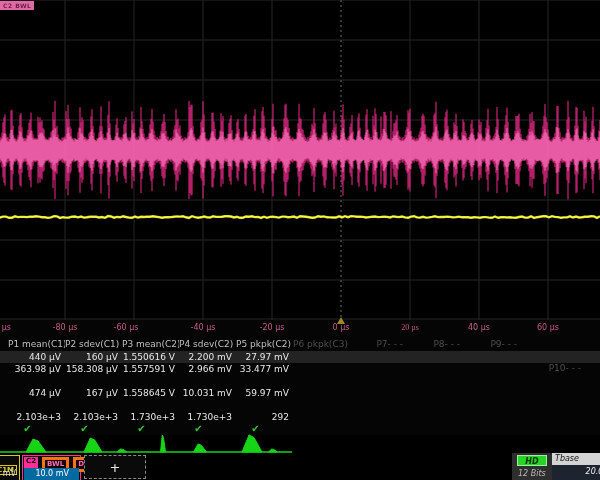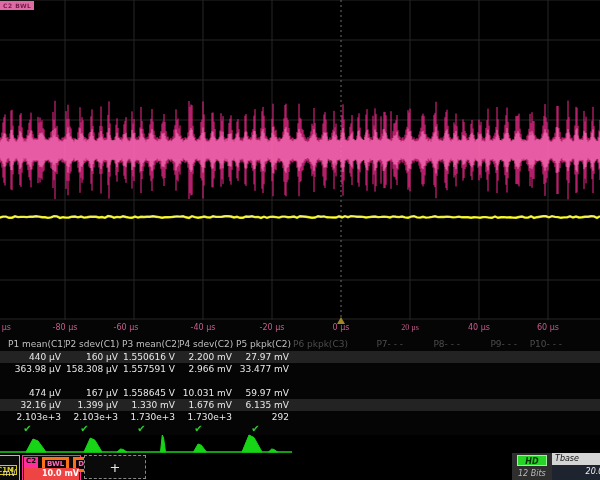--- a/index.html
+++ b/index.html
@@ -35,22 +35,22 @@
   .desc-box{position:absolute;top:0;height:30px;box-sizing:border-box;}
   #c1-box{left:-42px;width:62px;border:1px solid #d8c81e;background:#0a0a0a;}
   #c1-box .chiprow{position:absolute;right:2px;top:1px;}
   #c1-scale{position:absolute;right:3px;top:13px;font-size:8px;color:#ddd;}
   #c2-box{left:22px;width:59px;border:1px solid #ff2e9a;background:#0a0a0a;}
   #c2-box .chiprow{position:absolute;left:1px;top:1px;display:flex;gap:4px;}
   .chip{font-size:7px;line-height:9px;padding:0 2px;font-weight:bold;white-space:nowrap;}
   .chip-solid-c2{background:#ff2e9a;color:#14000b;}
   .chip-outline-c2{border:3px solid #f97316;color:#ff6ab8;background:#140008;}
   .chip-outline-c1{border:1px solid #d8c81e;color:#e0d232;background:#121000;}
-  #c2-scale{position:absolute;left:1px;right:1px;top:12px;height:12px;background:#ef4444;color:#fff;
-            font-size:8px;line-height:12px;text-align:right;padding-right:0;font-weight:bold;}
+  #c2-scale{position:absolute;left:1px;right:1px;top:12px;height:12px;background:#0369a1;color:#fff;
+            font-size:8px;line-height:12px;text-align:right;padding-right:10px;}
   #add-box{left:84px;width:62px;height:24px;border:1px dashed #8a8a8a;color:#e8e8e8;
            font-size:13px;text-align:center;line-height:24px;background:#0a0a0a;}
   #acq-panel{position:absolute;left:512px;top:-2px;width:88px;height:27px;background:#2e2e2e;font-style:italic;}
   #hd-chip{position:absolute;left:5px;top:2px;width:30px;height:11px;background:#28d428;
            color:#043204;font-size:8px;font-weight:bold;text-align:center;line-height:11px;
            border:1px solid #9ef09e;box-sizing:border-box;}
   #hd-bits{position:absolute;left:6px;top:16px;font-size:8px;color:#b8b8b8;white-space:nowrap;}
   #tbase-box{position:absolute;left:40px;top:0;width:60px;height:27px;background:#1d2430;}
   #tbase-head{height:12px;background:#d4d4d4;color:#111;font-size:8px;line-height:12px;padding-left:3px;}
   #tbase-value{height:14px;color:#eee;font-size:8px;line-height:14px;text-align:right;padding-right:1px;white-space:nowrap;}
@@ -107,21 +107,21 @@
       <div class="mrow" style="top: 0px; height: 13px;">
         <div class="mcell mhead" style="left: 8px; width: 57px; line-height: 13px;">P1 mean(C1)</div>
         <div class="mcell mhead" style="left: 65px; width: 57px; line-height: 13px;">P2 sdev(C1)</div>
         <div class="mcell mhead" style="left: 122px; width: 57px; line-height: 13px;">P3 mean(C2)</div>
         <div class="mcell mhead" style="left: 179px; width: 57px; line-height: 13px;">P4 sdev(C2)</div>
         <div class="mcell mhead" style="left: 236px; width: 57px; line-height: 13px;">P5 pkpk(C2)</div>
         <div class="mcell mhead-dim" style="left: 293px; width: 57px; line-height: 13px;">P6 pkpk(C3)</div>
         <div class="mcell mhead-dim" style="left: 350px; width: 57px; line-height: 13px;">P7- - -</div>
         <div class="mcell mhead-dim" style="left: 407px; width: 57px; line-height: 13px;">P8- - -</div>
         <div class="mcell mhead-dim" style="left: 464px; width: 57px; line-height: 13px;">P9- - -</div>
-        <div class="mcell mhead-dim" style="left: 509px; width: 57px; line-height: 13px;">P10- - -</div>
+        <div class="mcell mhead-dim" style="left: 528px; width: 57px; line-height: 13px; margin-top: 24px;">P10- - -</div>
       </div>
       <div class="mrow banded" style="top: 13px;">
         <div class="mcell" style="left: 8px; width: 57px;">440 µV</div>
         <div class="mcell" style="left: 65px; width: 57px;">160 µV</div>
         <div class="mcell" style="left: 122px; width: 57px;">1.550616 V</div>
         <div class="mcell" style="left: 179px; width: 57px;">2.200 mV</div>
         <div class="mcell" style="left: 236px; width: 57px;">27.97 mV</div>
       </div>
       <div class="mrow" style="top: 25px;">
         <div class="mcell" style="left: 8px; width: 57px;">363.98 µV</div>
@@ -129,27 +129,20 @@
         <div class="mcell" style="left: 122px; width: 57px;">1.557591 V</div>
         <div class="mcell" style="left: 179px; width: 57px;">2.966 mV</div>
         <div class="mcell" style="left: 236px; width: 57px;">33.477 mV</div>
       </div>
       <div class="mrow" style="top: 49px;">
         <div class="mcell" style="left: 8px; width: 57px;">474 µV</div>
         <div class="mcell" style="left: 65px; width: 57px;">167 µV</div>
         <div class="mcell" style="left: 122px; width: 57px;">1.558645 V</div>
         <div class="mcell" style="left: 179px; width: 57px;">10.031 mV</div>
         <div class="mcell" style="left: 236px; width: 57px;">59.97 mV</div>
-      </div>
-      <div class="mrow banded" style="top: 61px;">
-        <div class="mcell" style="left: 8px; width: 57px;">32.16 µV</div>
-        <div class="mcell" style="left: 65px; width: 57px;">1.399 µV</div>
-        <div class="mcell" style="left: 122px; width: 57px;">1.330 mV</div>
-        <div class="mcell" style="left: 179px; width: 57px;">1.676 mV</div>
-        <div class="mcell" style="left: 236px; width: 57px;">6.135 mV</div>
       </div>
       <div class="mrow" style="top: 73px;">
         <div class="mcell" style="left: 8px; width: 57px;">2.103e+3</div>
         <div class="mcell" style="left: 65px; width: 57px;">2.103e+3</div>
         <div class="mcell" style="left: 122px; width: 57px;">1.730e+3</div>
         <div class="mcell" style="left: 179px; width: 57px;">1.730e+3</div>
         <div class="mcell" style="left: 236px; width: 57px;">292</div>
       </div>
       <div class="mrow" style="top: 85px;">
         <div class="mcell mcheck" style="left: 8px; width: 57px; color: rgb(46, 204, 46);">✔</div>

